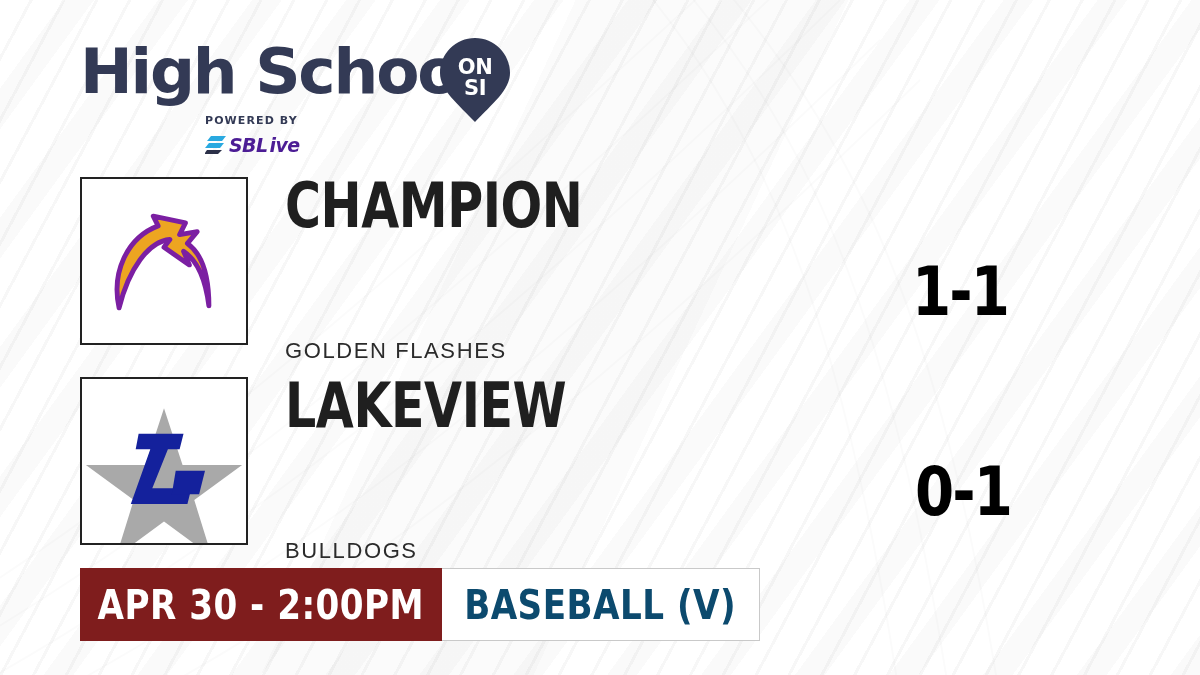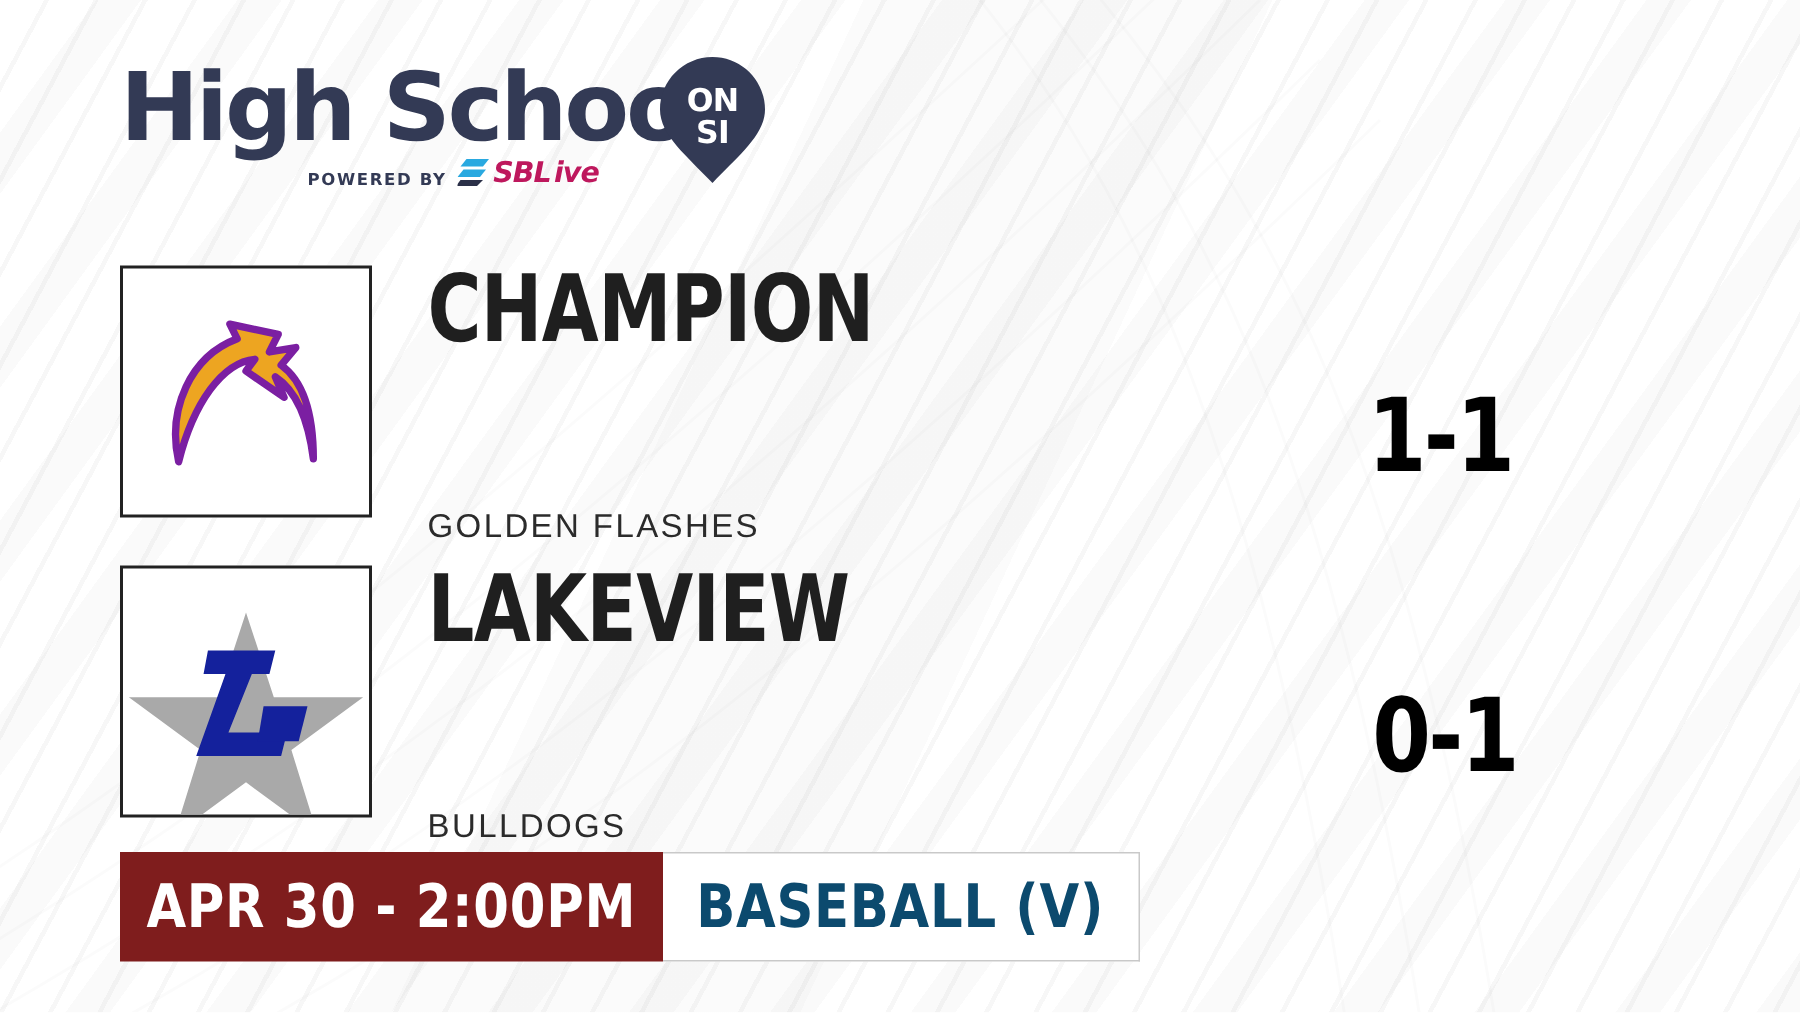--- a/index.html
+++ b/index.html
@@ -82,42 +82,43 @@
     position: absolute;
     left: 360px;
     top: 2px;
     width: 70px;
     height: 84px;
   }
   .pin svg { display: block; }
   .powered {
     position: absolute;
     left: 125px;
-    top: 68px;
+    top: 78px;
     display: flex;
-    align-items: flex-end;
+    align-items: flex-start;
     gap: 7px;
     white-space: nowrap;
+    flex-direction: column;
   }
   .powered-label {
     font-family: "DejaVu Sans", sans-serif;
     font-weight: 700;
     font-size: 11px;
     letter-spacing: 1.1px;
     color: #333a55;
   }
   .sbl-mark { display: flex; align-items: center; gap: 2px; }
   .sbl-slash svg { display:block; }
   .sbl-text {
     font-family: "DejaVu Sans", sans-serif;
     font-weight: 700;
     font-style: italic;
     font-size: 19px;
     letter-spacing: -0.6px;
-    color: #be185d;
+    color: #4c1d95;
   }
 
   
   .logo-box {
     position: absolute;
     left: 80px;
     width: 168px;
     height: 168px;
     background: #ffffff;
     border: 2px solid #222222;

